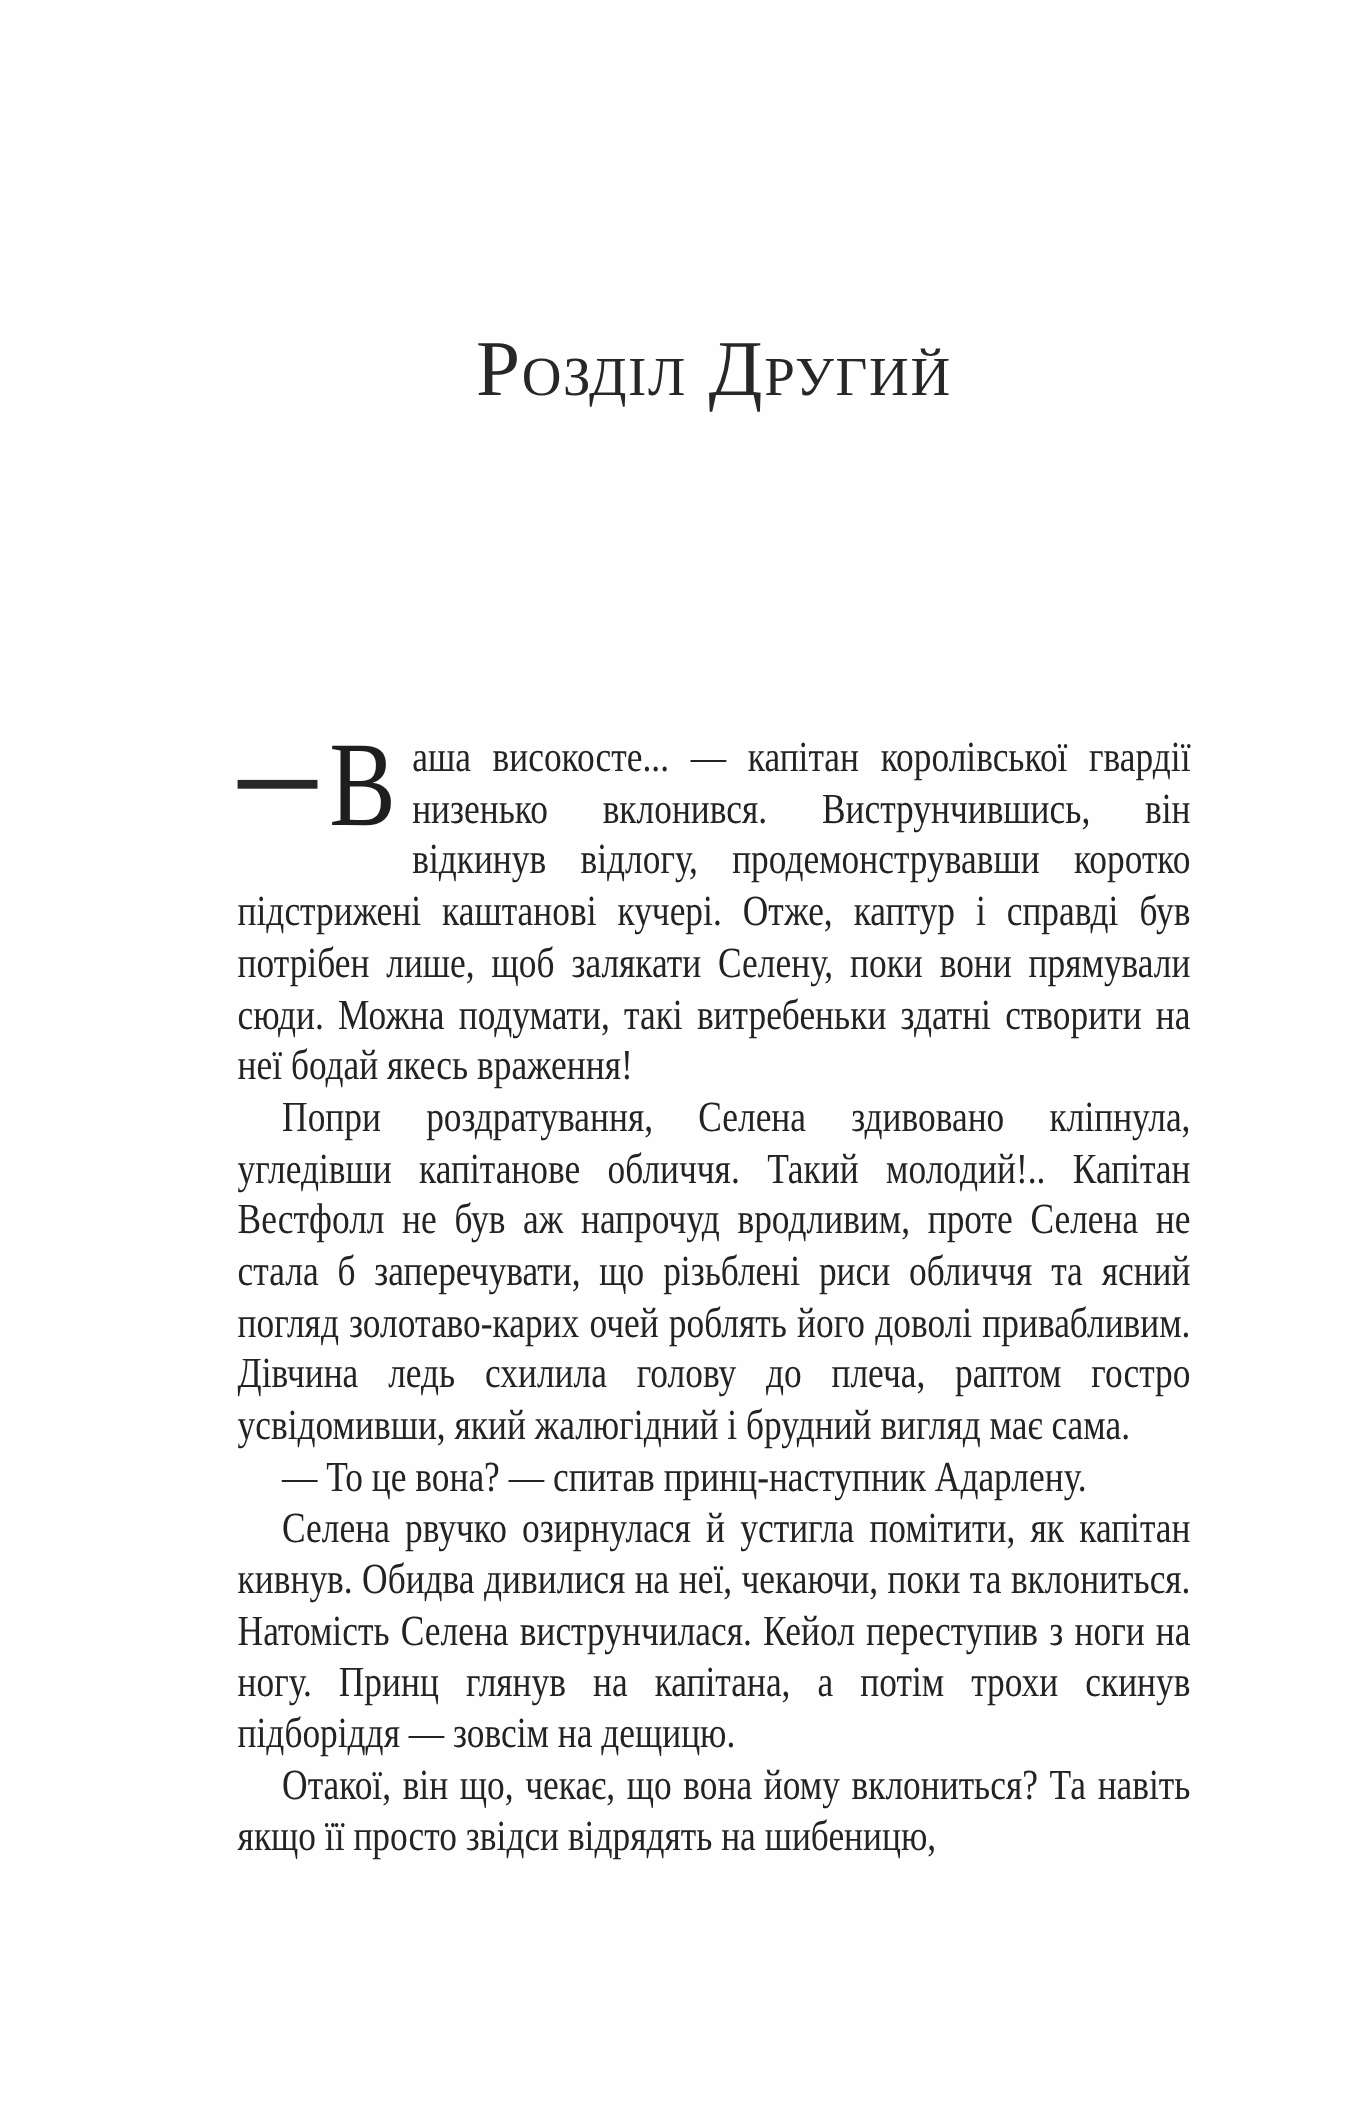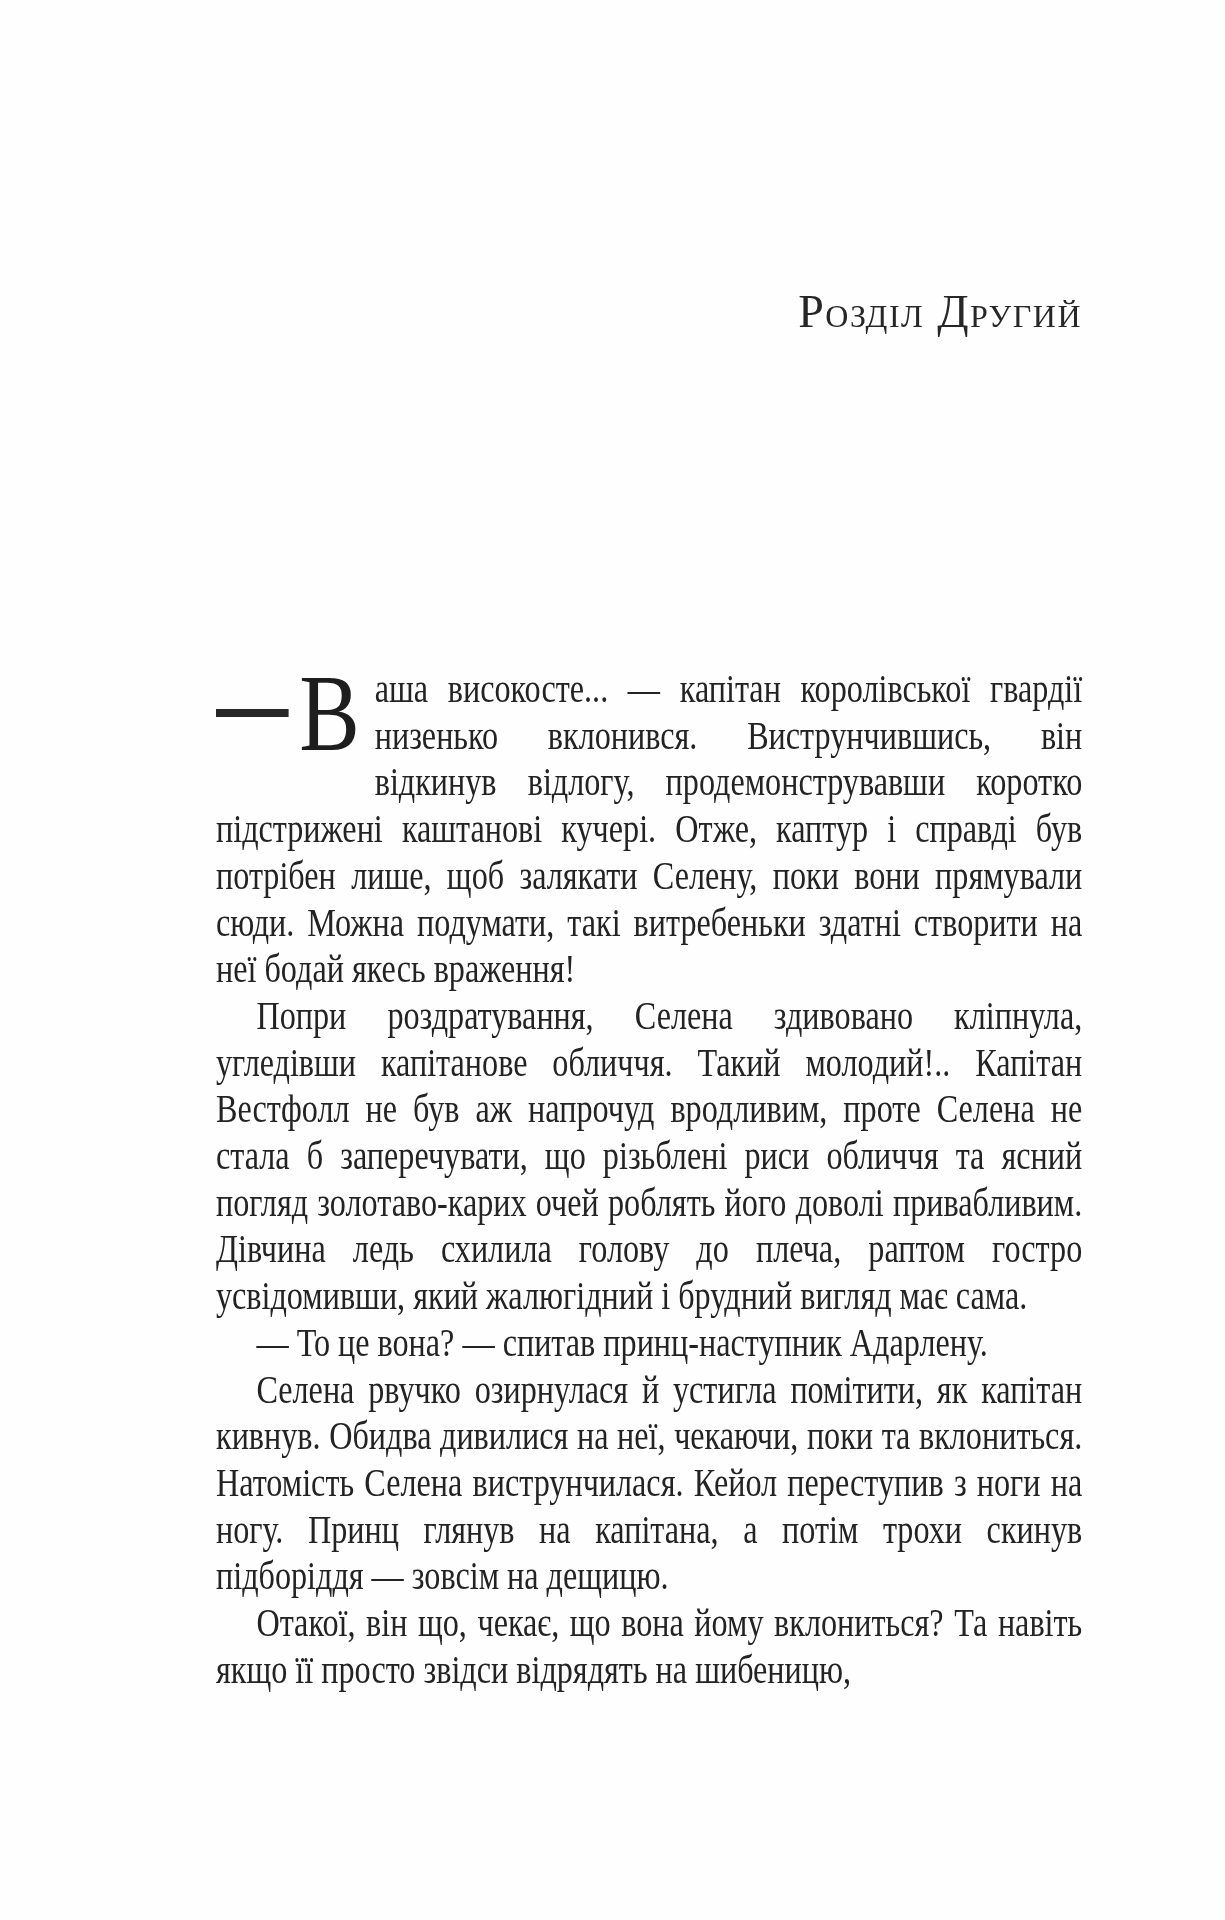--- a/index.html
+++ b/index.html
@@ -9,27 +9,27 @@
     height: 1920px;
     position: relative;
     overflow: hidden;
     font-family: "Liberation Serif", "DejaVu Serif", serif;
     color: #1e1e1e;
     background: #fefefe;
   }
   .page { position: absolute; inset: 0; }
   .chapter-title {
     position: absolute;
-    top: 282px;
+    top: 305px;
     left: 216px;
     width: 866px;
-    text-align: right;
+    text-align: center;
     font-weight: normal;
     font-variant: small-caps;
-    font-size: 46px;
+    font-size: 72px;
     line-height: 60px;
     letter-spacing: 1.5px;
     color: #272727;
     white-space: nowrap;
   }
   .text-column {
     position: absolute;
     top: 666px;
     left: 216px;
     width: 1050px;

